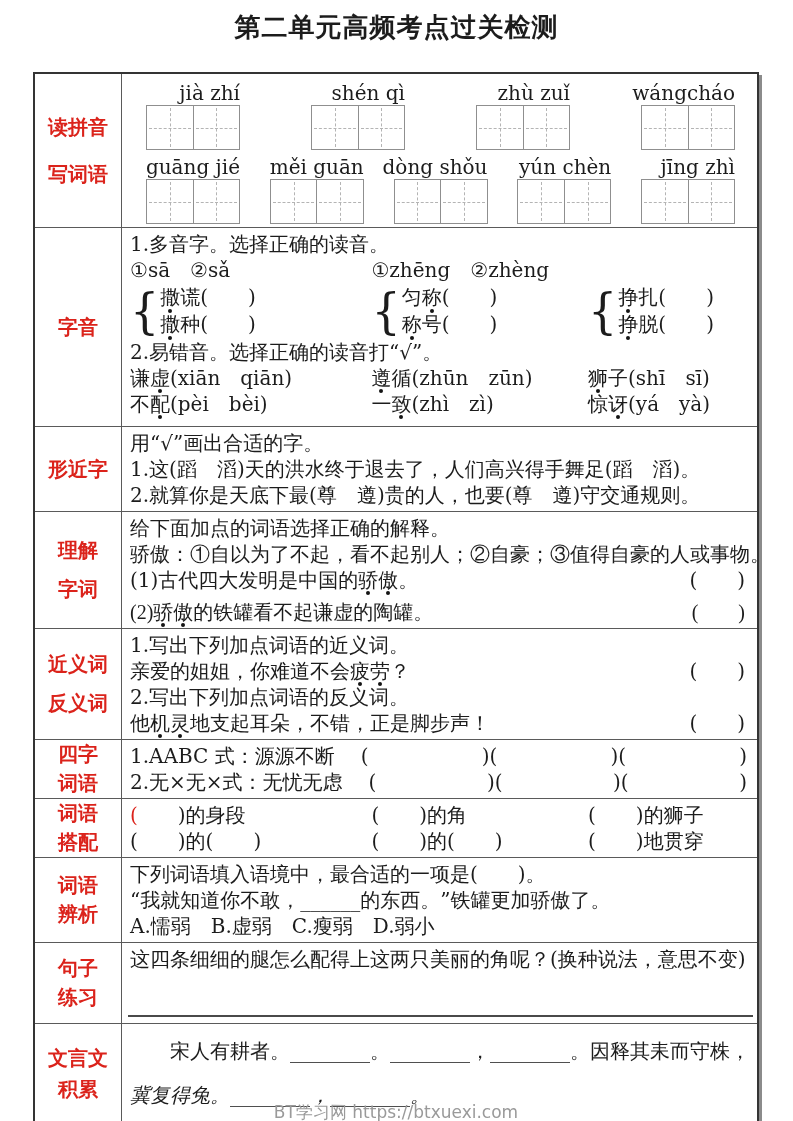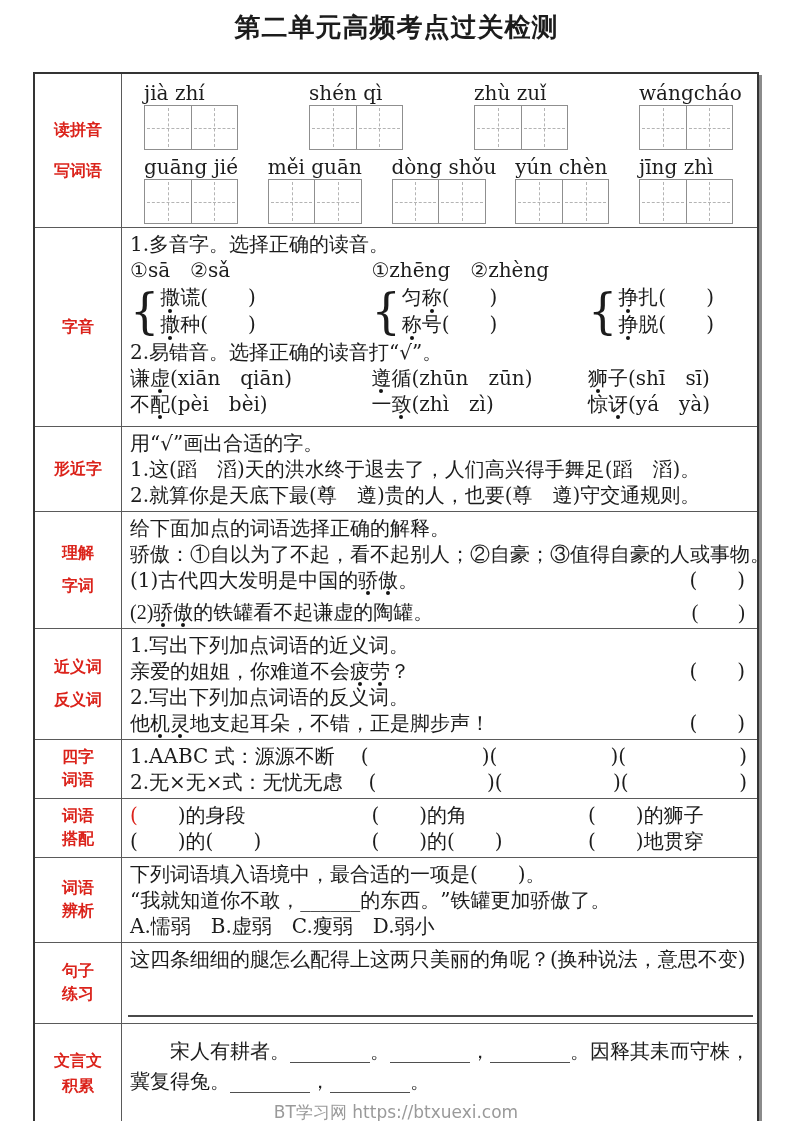--- a/index.html
+++ b/index.html
@@ -6,37 +6,37 @@
   .page{position:relative;width:793px;height:1121px;background:#fff;overflow:hidden;
         font-family:"DejaVu Serif","Liberation Serif",serif;color:#1c1c1c;}
   .title{position:absolute;top:10px;left:0;width:100%;text-align:center;
          font-size:26px;font-weight:700;letter-spacing:1px;}
   .sheet{position:absolute;left:33px;top:72px;width:722px;background:#fff;
          border:2px solid #343434;box-shadow:3px 3px 0 #8b8b8b;}
   .row{display:flex;border-bottom:1px solid #5a5a5a;}
   .row:last-child{border-bottom:none;}
   .label{flex:0 0 86px;border-right:1px solid #5a5a5a;display:flex;flex-direction:column;
          justify-content:center;align-items:center;gap:12px;
-         color:var(--label-red,#db231b);font-weight:700;font-size:16px;text-align:center;}
+         color:var(--label-red,#db231b);font-weight:700;font-size:20px;text-align:center;}
   .label.widegap{gap:20px;}
   .content{flex:1;min-width:0;padding:3px 8px;font-size:20px;line-height:26px;position:relative;}
   .line{white-space:nowrap;}
   .red{color:var(--label-red,#db231b);}
   
   .dch{position:relative;display:inline-block;}
   .dch::after{content:"";position:absolute;left:50%;bottom:-2px;width:4px;height:4px;
               margin-left:-2px;border-radius:50%;background:#141414;}
   
   .r1{min-height:146px;} .r2{min-height:198px;} .r3{min-height:84px;} .r4{min-height:106px;}
   .r5{min-height:102px;} .r6{min-height:56px;} .r7{min-height:58px;} .r8{min-height:80px;}
   .r9{min-height:80px;} .r10{min-height:100px;}
   
   .pin-line{display:flex;justify-content:space-between;padding:0 14px;}
   .pin-line+.pin-line{margin-top:5px;}
-  .pin-group{width:96px;display:flex;flex-direction:column;align-items:flex-start;}
+  .pin-group{width:96px;display:flex;flex-direction:column;align-items:flex-end;}
   .pin-word{font-size:20px;line-height:24px;white-space:nowrap;}
   .tian{display:flex;width:94px;height:45px;border:1px solid #8f8f8f;box-sizing:border-box;}
   .tian .c{flex:1;position:relative;}
   .tian .c+.c{border-left:1px solid #8f8f8f;}
   .tian .c::before{content:"";position:absolute;left:50%;top:2px;bottom:2px;border-left:1px dashed #b4b4b4;}
   .tian .c::after{content:"";position:absolute;top:50%;left:2px;right:2px;border-top:1px dashed #b4b4b4;}
   
   .tc3{display:grid;grid-template-columns:39% 35% 26%;}
   .pairrow{margin:1px 0;}
   .pair{display:flex;align-items:center;}
@@ -47,21 +47,21 @@
   .ans{white-space:nowrap;padding-right:4px;}
   
   .sz-line{display:flex;align-items:baseline;}
   .sz-prompt{white-space:nowrap;}
   .sz-blanks{flex:1;display:flex;justify-content:space-between;margin-left:26px;padding-right:2px;}
   
   .juzi-text{white-space:normal;}
   .ans-underline{position:absolute;left:6px;right:4px;bottom:6px;border-bottom:2px solid #4a4a4a;}
   
   .wy{line-height:30px;}
-  .wy-l2{}
+  .wy-l2{margin-top:14px;font-style:italic;}
   .wenyan-content{padding-top:12px;}
   .watermark{position:absolute;left:0;right:0;bottom:1px;text-align:center;
              font-family:"DejaVu Sans","Liberation Sans",sans-serif;
              color:var(--watermark-gray,#9a9a9a);font-size:17px;}
 </style>
 </head>
 <body>
 
 <div class="page">
   <div class="title">第二单元高频考点过关检测</div>

